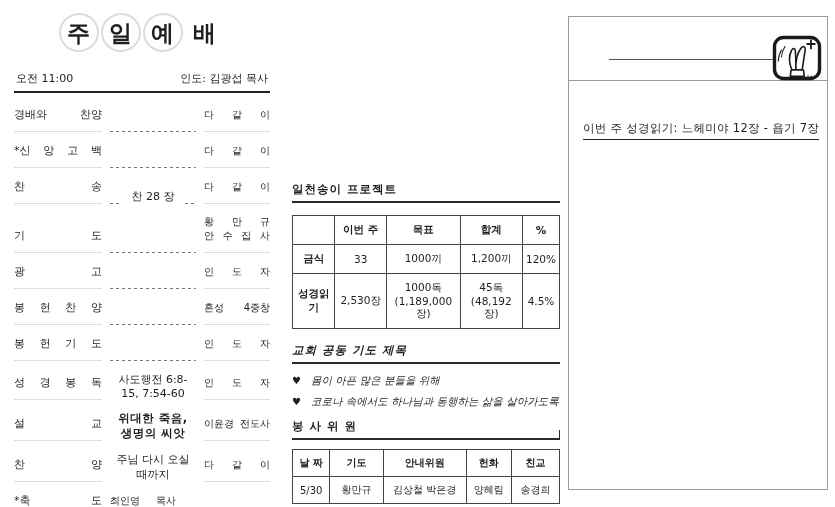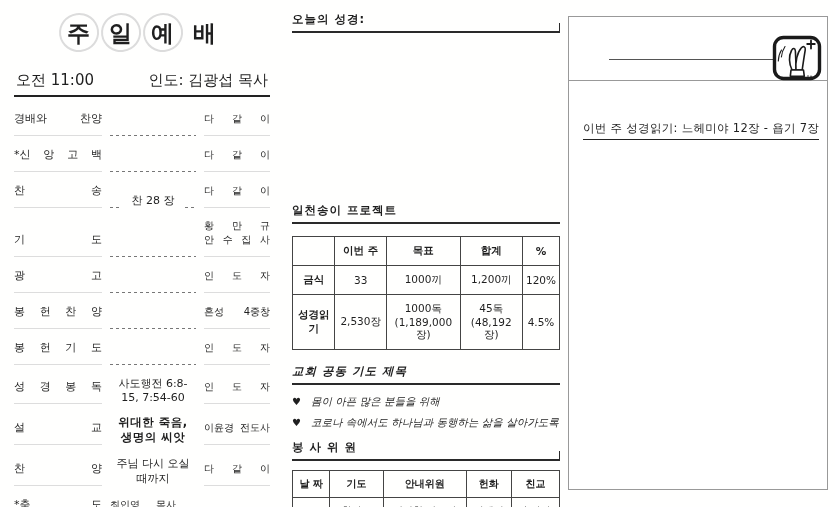--- a/index.html
+++ b/index.html
@@ -6,21 +6,21 @@
   .page{position:relative;width:835px;height:507px;background:#fffffe;
         font-family:"DejaVu Sans","Liberation Sans",sans-serif;color:#1f1f1f;overflow:hidden;}
 
   
   .left{position:absolute;left:14px;top:8px;width:256px;}
   .title{display:flex;justify-content:center;gap:18px;font-size:23px;font-weight:bold;
          margin-top:8px;letter-spacing:1px;}
   .tchar{position:relative;line-height:1.5;}
   .tchar.circled::after{content:"";position:absolute;left:-8px;top:-3px;right:-8px;bottom:-1px;
          border:2px solid #dcdcdc;border-radius:50%;transform:rotate(-8deg);}
-  .when-row{display:flex;justify-content:space-between;font-size:15px;margin-top:20px;padding:0 2px;}
+  .when-row{display:flex;justify-content:space-between;font-size:11px;margin-top:20px;padding:0 2px;}
   .rule{border-top:2px solid #222;margin-top:5px;}
   .rows{margin-top:14px;}
   .orow{display:flex;align-items:flex-end;gap:8px;margin-bottom:11px;}
   .olabel{flex:none;width:88px;font-size:11px;text-align:justify;text-align-last:justify;
           padding-bottom:9px;border-bottom:1px solid #ddd;}
   .oleader{flex:1;height:1px;margin-top:7px;
            background-image:repeating-linear-gradient(90deg,#777 0 3px,transparent 3px 6px);}
   .omid{font-size:11px;text-align:center;padding:0 2px;}
   .omid.flex{flex:1;}
   .omid.em{font-weight:bold;font-size:11.5px;letter-spacing:0.5px;}
@@ -129,23 +129,20 @@
         </div>
         <div class="orow">
           <div class="olabel">*축 도</div>
           <div class="operf">최인영 목사</div>
         </div>
       </div>
 
   </div>
 
   <div class="middle">
-    <div class="sec-head tick">
-      <span>오늘의 성경:</span>
-    </div>
 
     <div class="project">
       <div class="sec-head">일천송이 프로젝트</div>
       <table class="ptable">
         <colgroup>
           <col style="width:17%">
             <col style="width:20%">
             <col style="width:28%">
           <col style="width:24%">
             <col style="width:11%">

